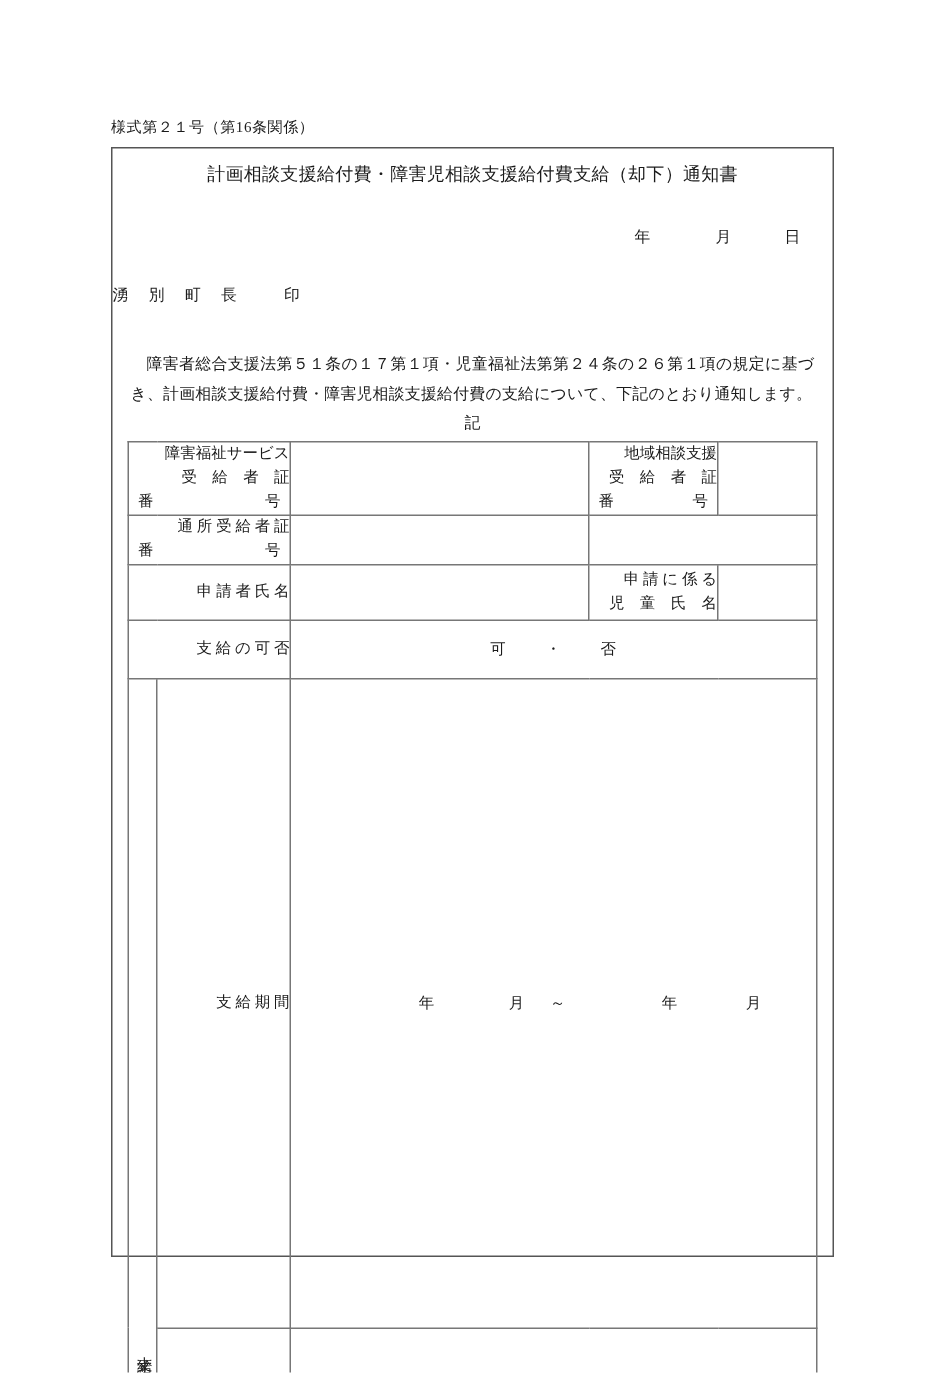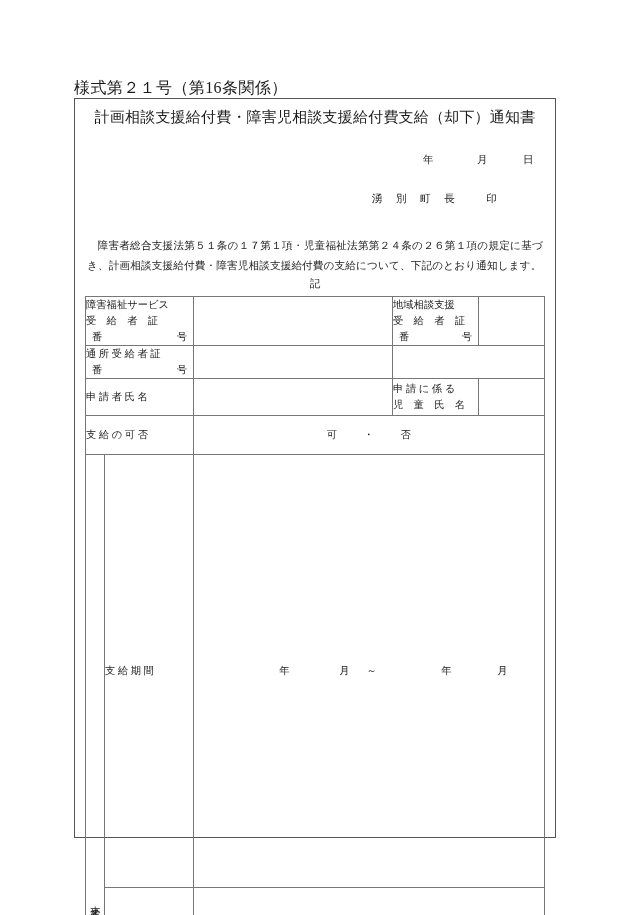--- a/index.html
+++ b/index.html
@@ -14,41 +14,41 @@
     font-family: "Liberation Serif", "DejaVu Serif", serif;
     color: #1a1a1a;
     -webkit-font-smoothing: antialiased;
   }
 
   
   .form-no {
     position: absolute;
     left: 74px;
     top: 78px;
-    font-size: 16px;
+    font-size: 10px;
     letter-spacing: 0.4px;
     white-space: nowrap;
   }
 
   
   .sheet {
     position: absolute;
     left: 74px;
     top: 98px;
     width: 482px;
     height: 740px;
     border: 1px solid #555;
     box-sizing: border-box;
     background: #fff;
   }
 
   
   .doc-title {
     text-align: center;
-    font-size: 15px;
+    font-size: 12px;
     letter-spacing: 0.2px;
     margin-top: 9px;
     white-space: nowrap;
   }
   .date-line {
     margin-top: 26px;
     padding-right: 22px;
     font-size: 10.5px;
     display: flex;
     justify-content: flex-end;
@@ -57,21 +57,20 @@
   .date-line span { display: inline-block; }
   .d-y { width: 54px; text-align: left; }
   .d-m { width: 46px; text-align: left; }
   .d-d { width: 10px; text-align: left; }
 
   .mayor-line {
     margin-top: 25px;
     padding-right: 58px;
     font-size: 10.5px;
     display: flex;
-    justify-content: flex-end;
     letter-spacing: 0.3px;
   }
   .mayor-name {
     letter-spacing: 5.5px;
     margin-right: 26px;
   }
 
   
   .body-para {
     margin: 30px 12px 0 12px;
@@ -97,21 +96,21 @@
     font-size: 10.3px;
   }
   .grid td {
     border: 1px solid #777;
     padding: 0;
     vertical-align: middle;
   }
 
   
   .lbl {
-    text-align: left;
+    text-align: right;
     line-height: 1.55;
     padding: 3px 4px;
     white-space: nowrap;
   }
   .lbl .sp-wide {
     display: flex;
     justify-content: space-between;
     padding: 0 6px;
   }
 

